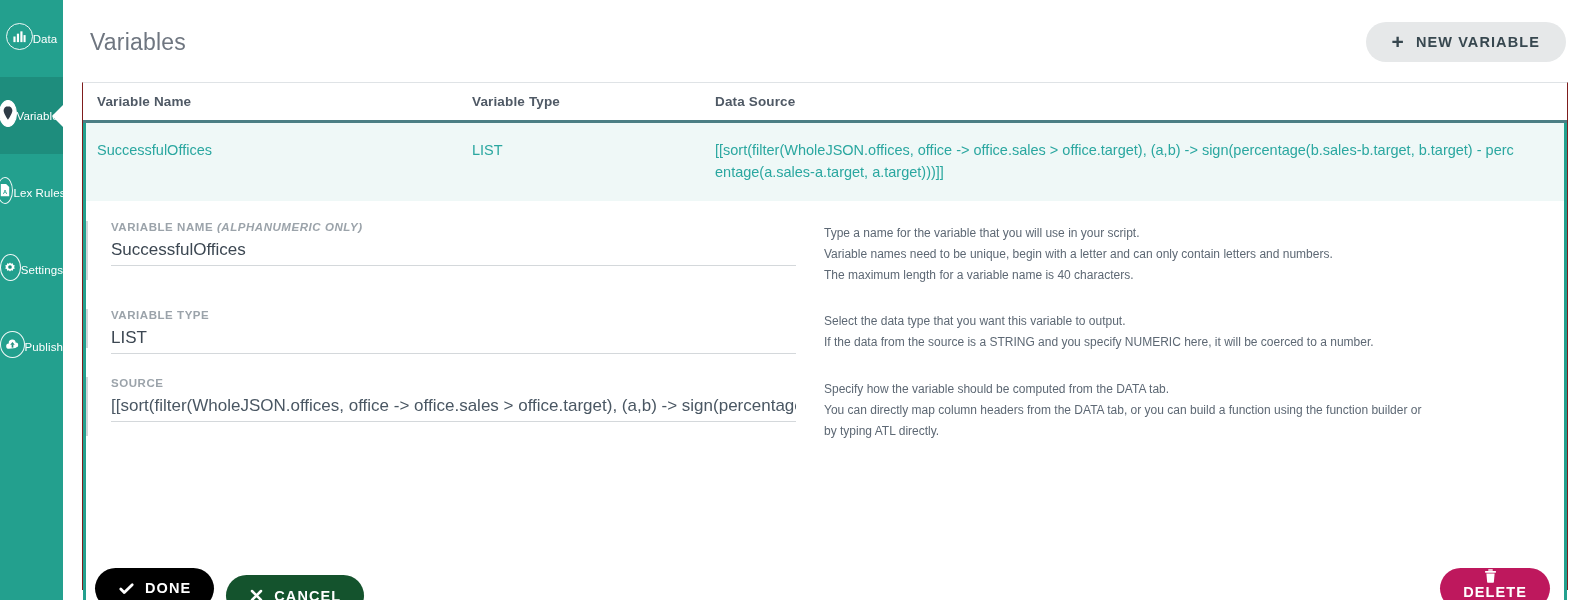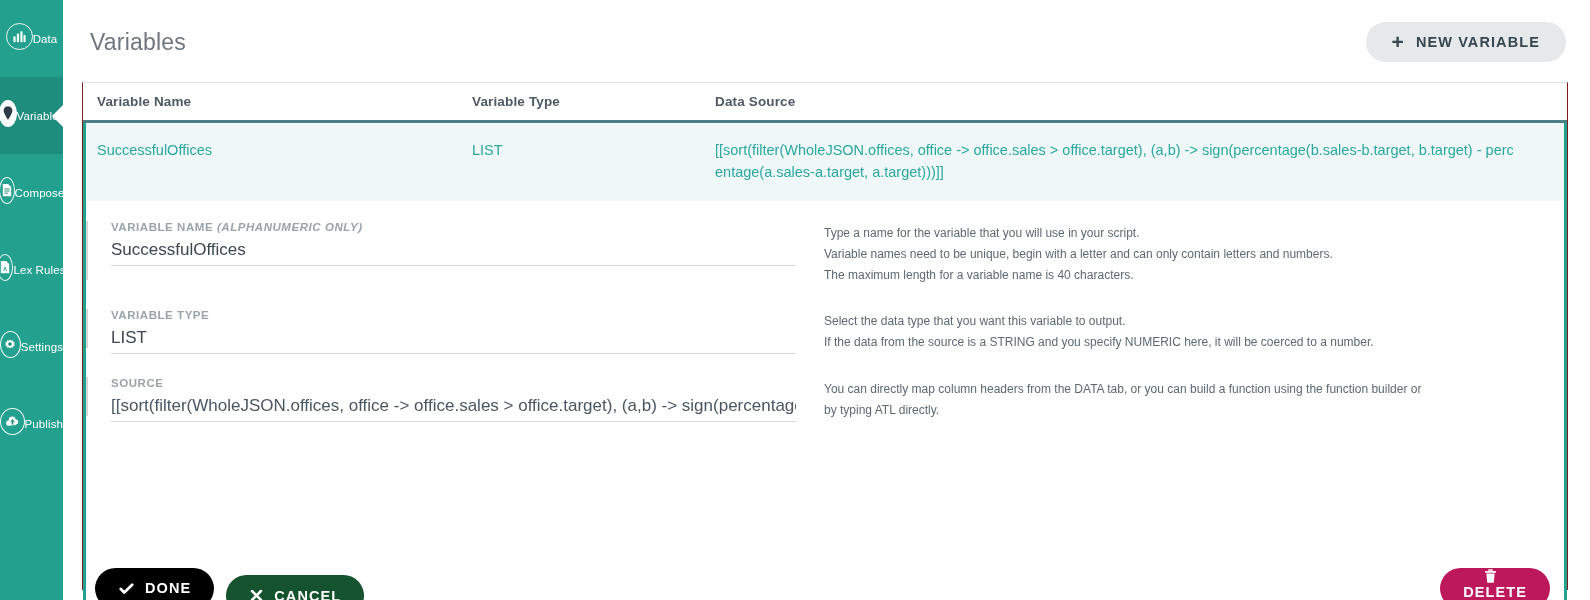--- a/index.html
+++ b/index.html
@@ -273,31 +273,20 @@
     <div class="nav-item active">
       <span class="ic">
         <svg width="16" height="16" viewBox="0 0 16 16" fill="currentColor">
           <path d="M8 1.2c-2.5 0-4.4 2-4.4 4.4 0 3.2 4.4 9.2 4.4 9.2s4.4-6 4.4-9.2c0-2.4-1.9-4.4-4.4-4.4z"></path>
         </svg>
       </span>
       <span class="nav-label">Variables</span>
       <span class="pointer"></span>
     </div>
 
-    <div class="nav-item">
-      <span class="ic">
-        <svg width="14" height="14" viewBox="0 0 16 16" fill="currentColor">
-          <path d="M3.2 1h6.1l3.5 3.5V15H3.2z"></path>
-          <rect x="5" y="6.2" width="6" height="1.1" fill="#1e8d7d"></rect>
-          <rect x="5" y="8.6" width="6" height="1.1" fill="#1e8d7d"></rect>
-          <rect x="5" y="11" width="4" height="1.1" fill="#1e8d7d"></rect>
-        </svg>
-      </span>
-      <span class="nav-label">Compose</span>
-    </div>
 
     <div class="nav-item">
       <span class="ic">
         <svg width="14" height="14" viewBox="0 0 16 16" fill="currentColor">
           <path d="M3.2 1h6.1l3.5 3.5V15H3.2z"></path>
           <text x="8" y="12" font-size="6.5" text-anchor="middle" fill="#23a08e" font-family="Liberation Sans, sans-serif" font-weight="bold">A</text>
         </svg>
       </span>
       <span class="nav-label">Lex Rules</span>
     </div>
@@ -378,20 +367,21 @@
         </div>
 
         <div class="field-row" id="row-src">
           <div class="field-wrap">
             <div class="field">
               <div class="field-label"><span>SOURCE</span><i></i></div>
               <div class="field-value mono-src">[[sort(filter(WholeJSON.offices, office -&gt; office.sales &gt; office.target), (a,b) -&gt; sign(percentage(b.sales-b.target, b.target) - percentage(a.sales-a.target, a.target)))]]</div>
             </div>
           </div>
           <div class="help">
+            <p>Specify how the variable should be computed from the DATA tab.</p>
             <p>You can directly map column headers from the DATA tab, or you can build a function using the function builder or</p>
             <p>by typing ATL directly.</p>
           </div>
         </div>
 
         <div id="actions">
           <button class="btn" id="done-btn">
             <span class="bic">
               <svg width="17" height="17" viewBox="0 0 16 16" fill="none" stroke="currentColor" stroke-width="2.6" stroke-linecap="round" stroke-linejoin="round">
                 <path d="M2.6 8.4l3.3 3.4L13.4 4.4"></path>

